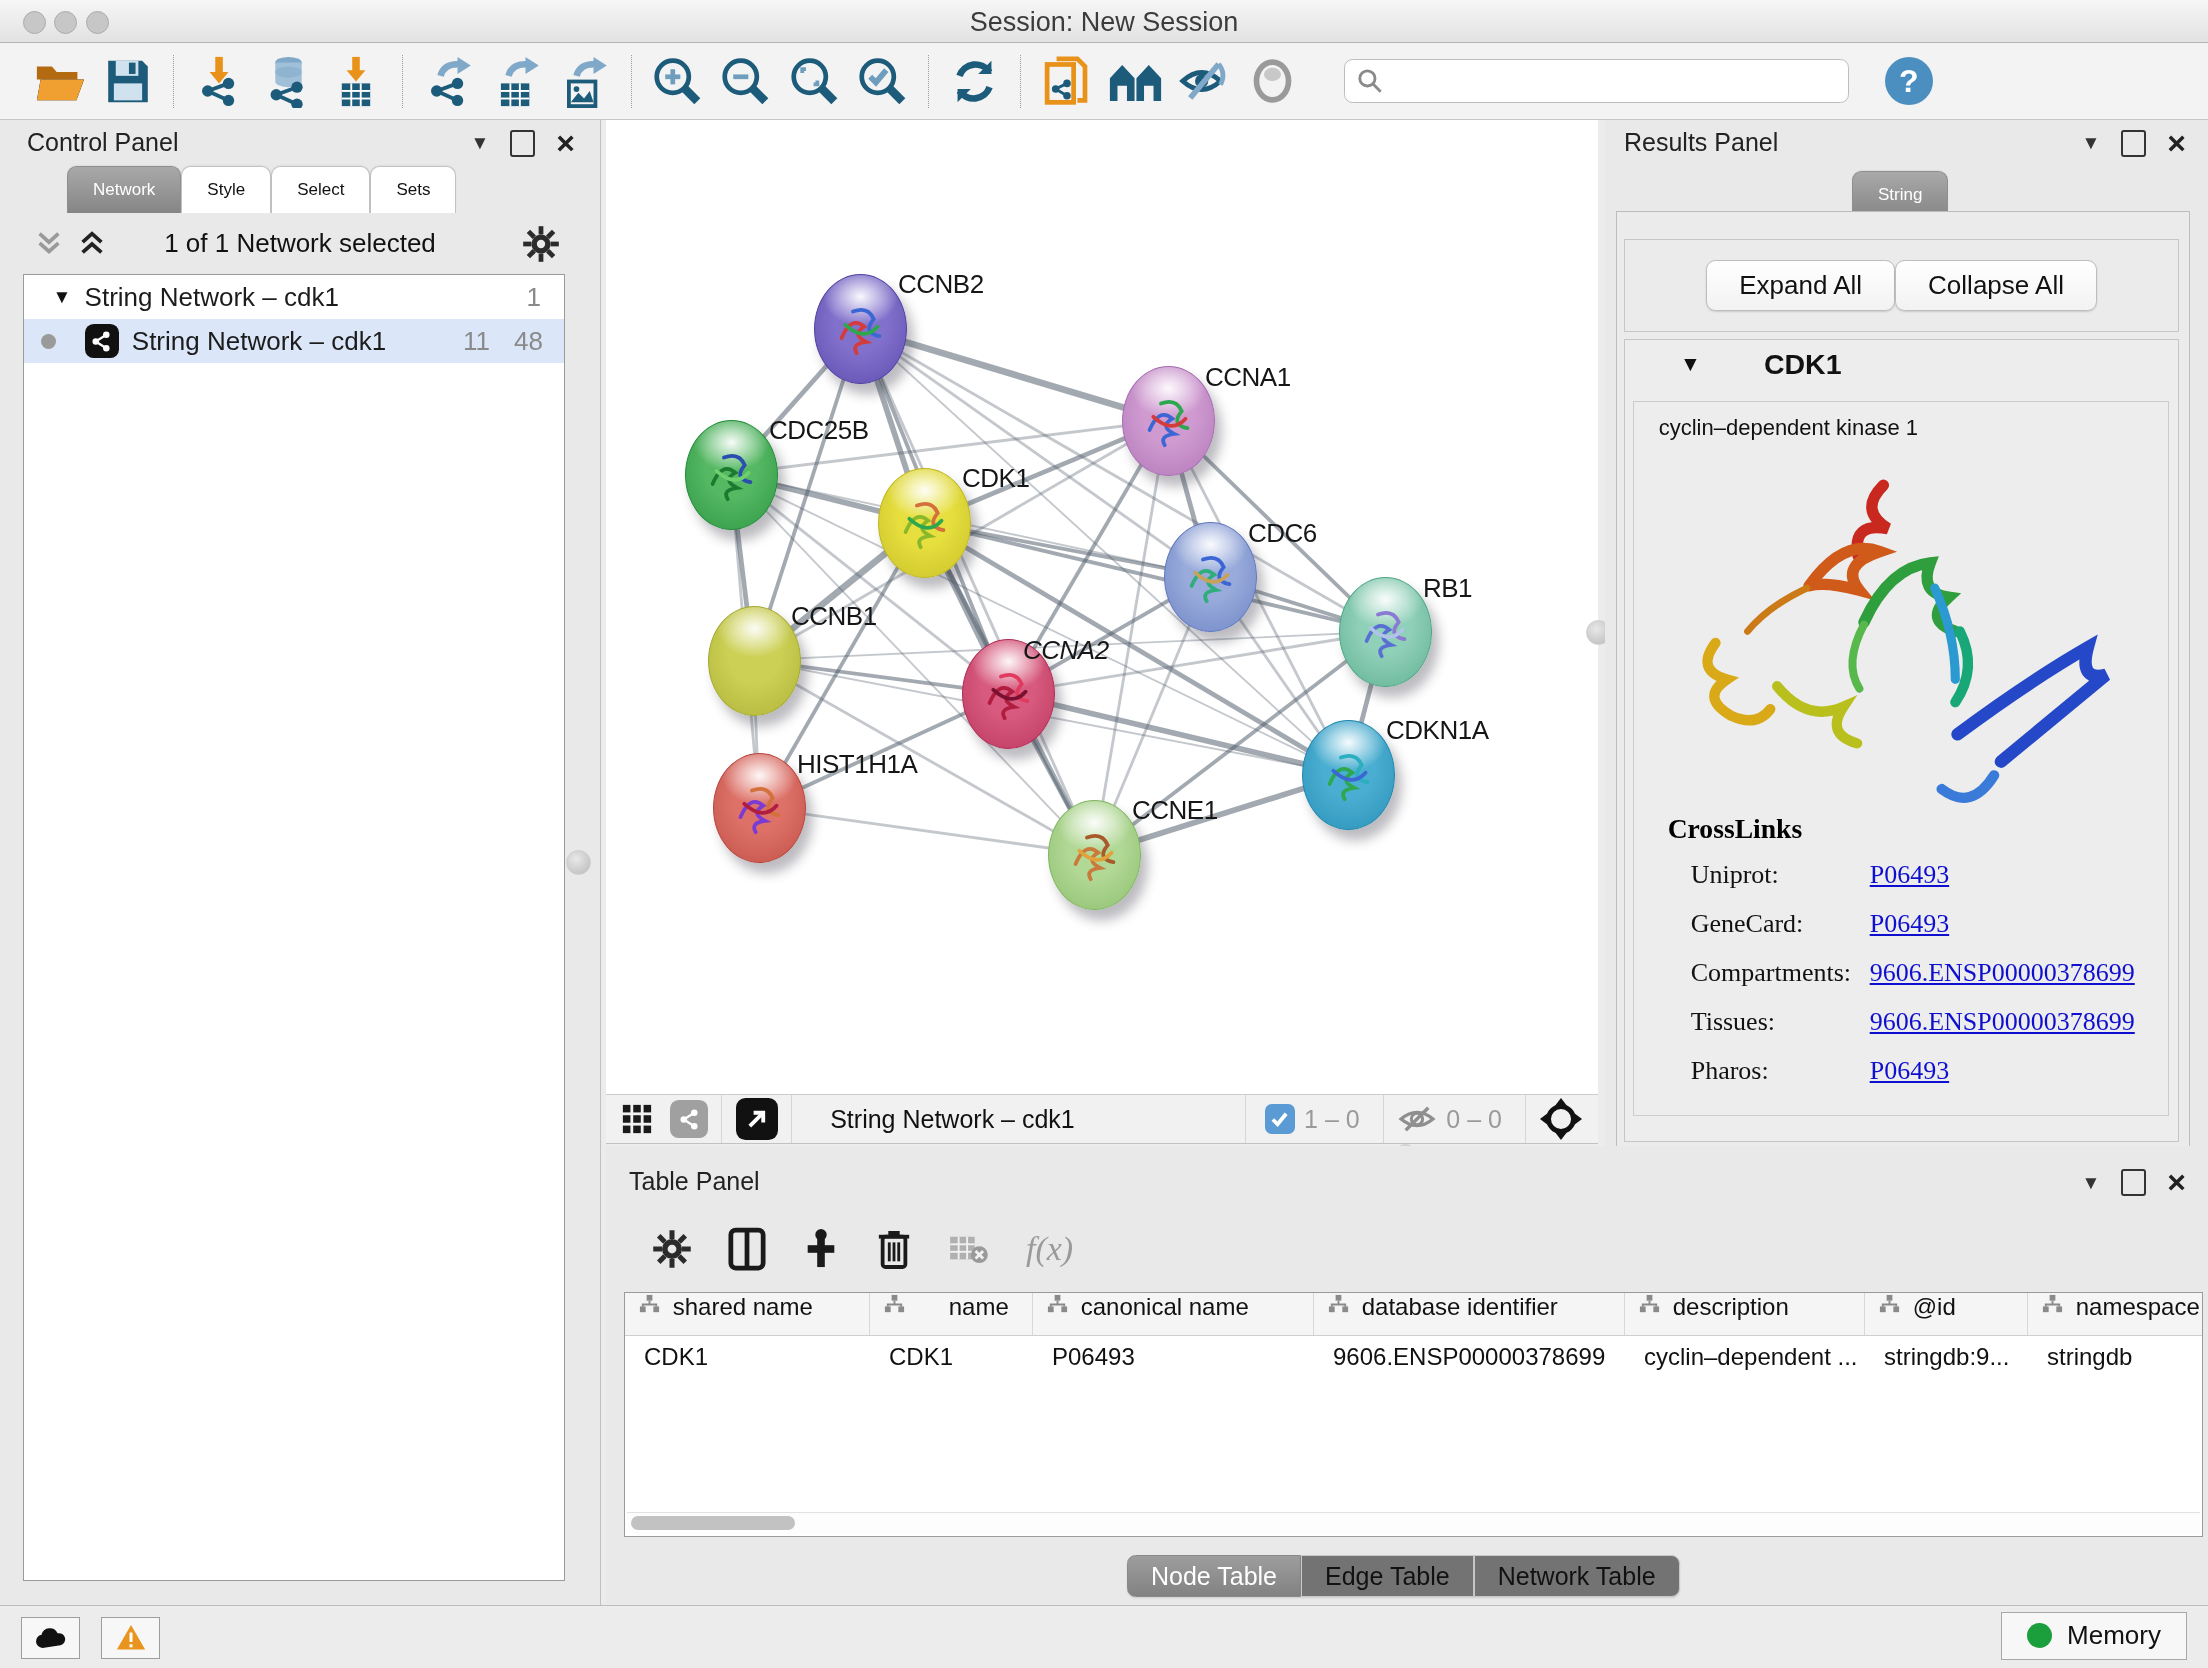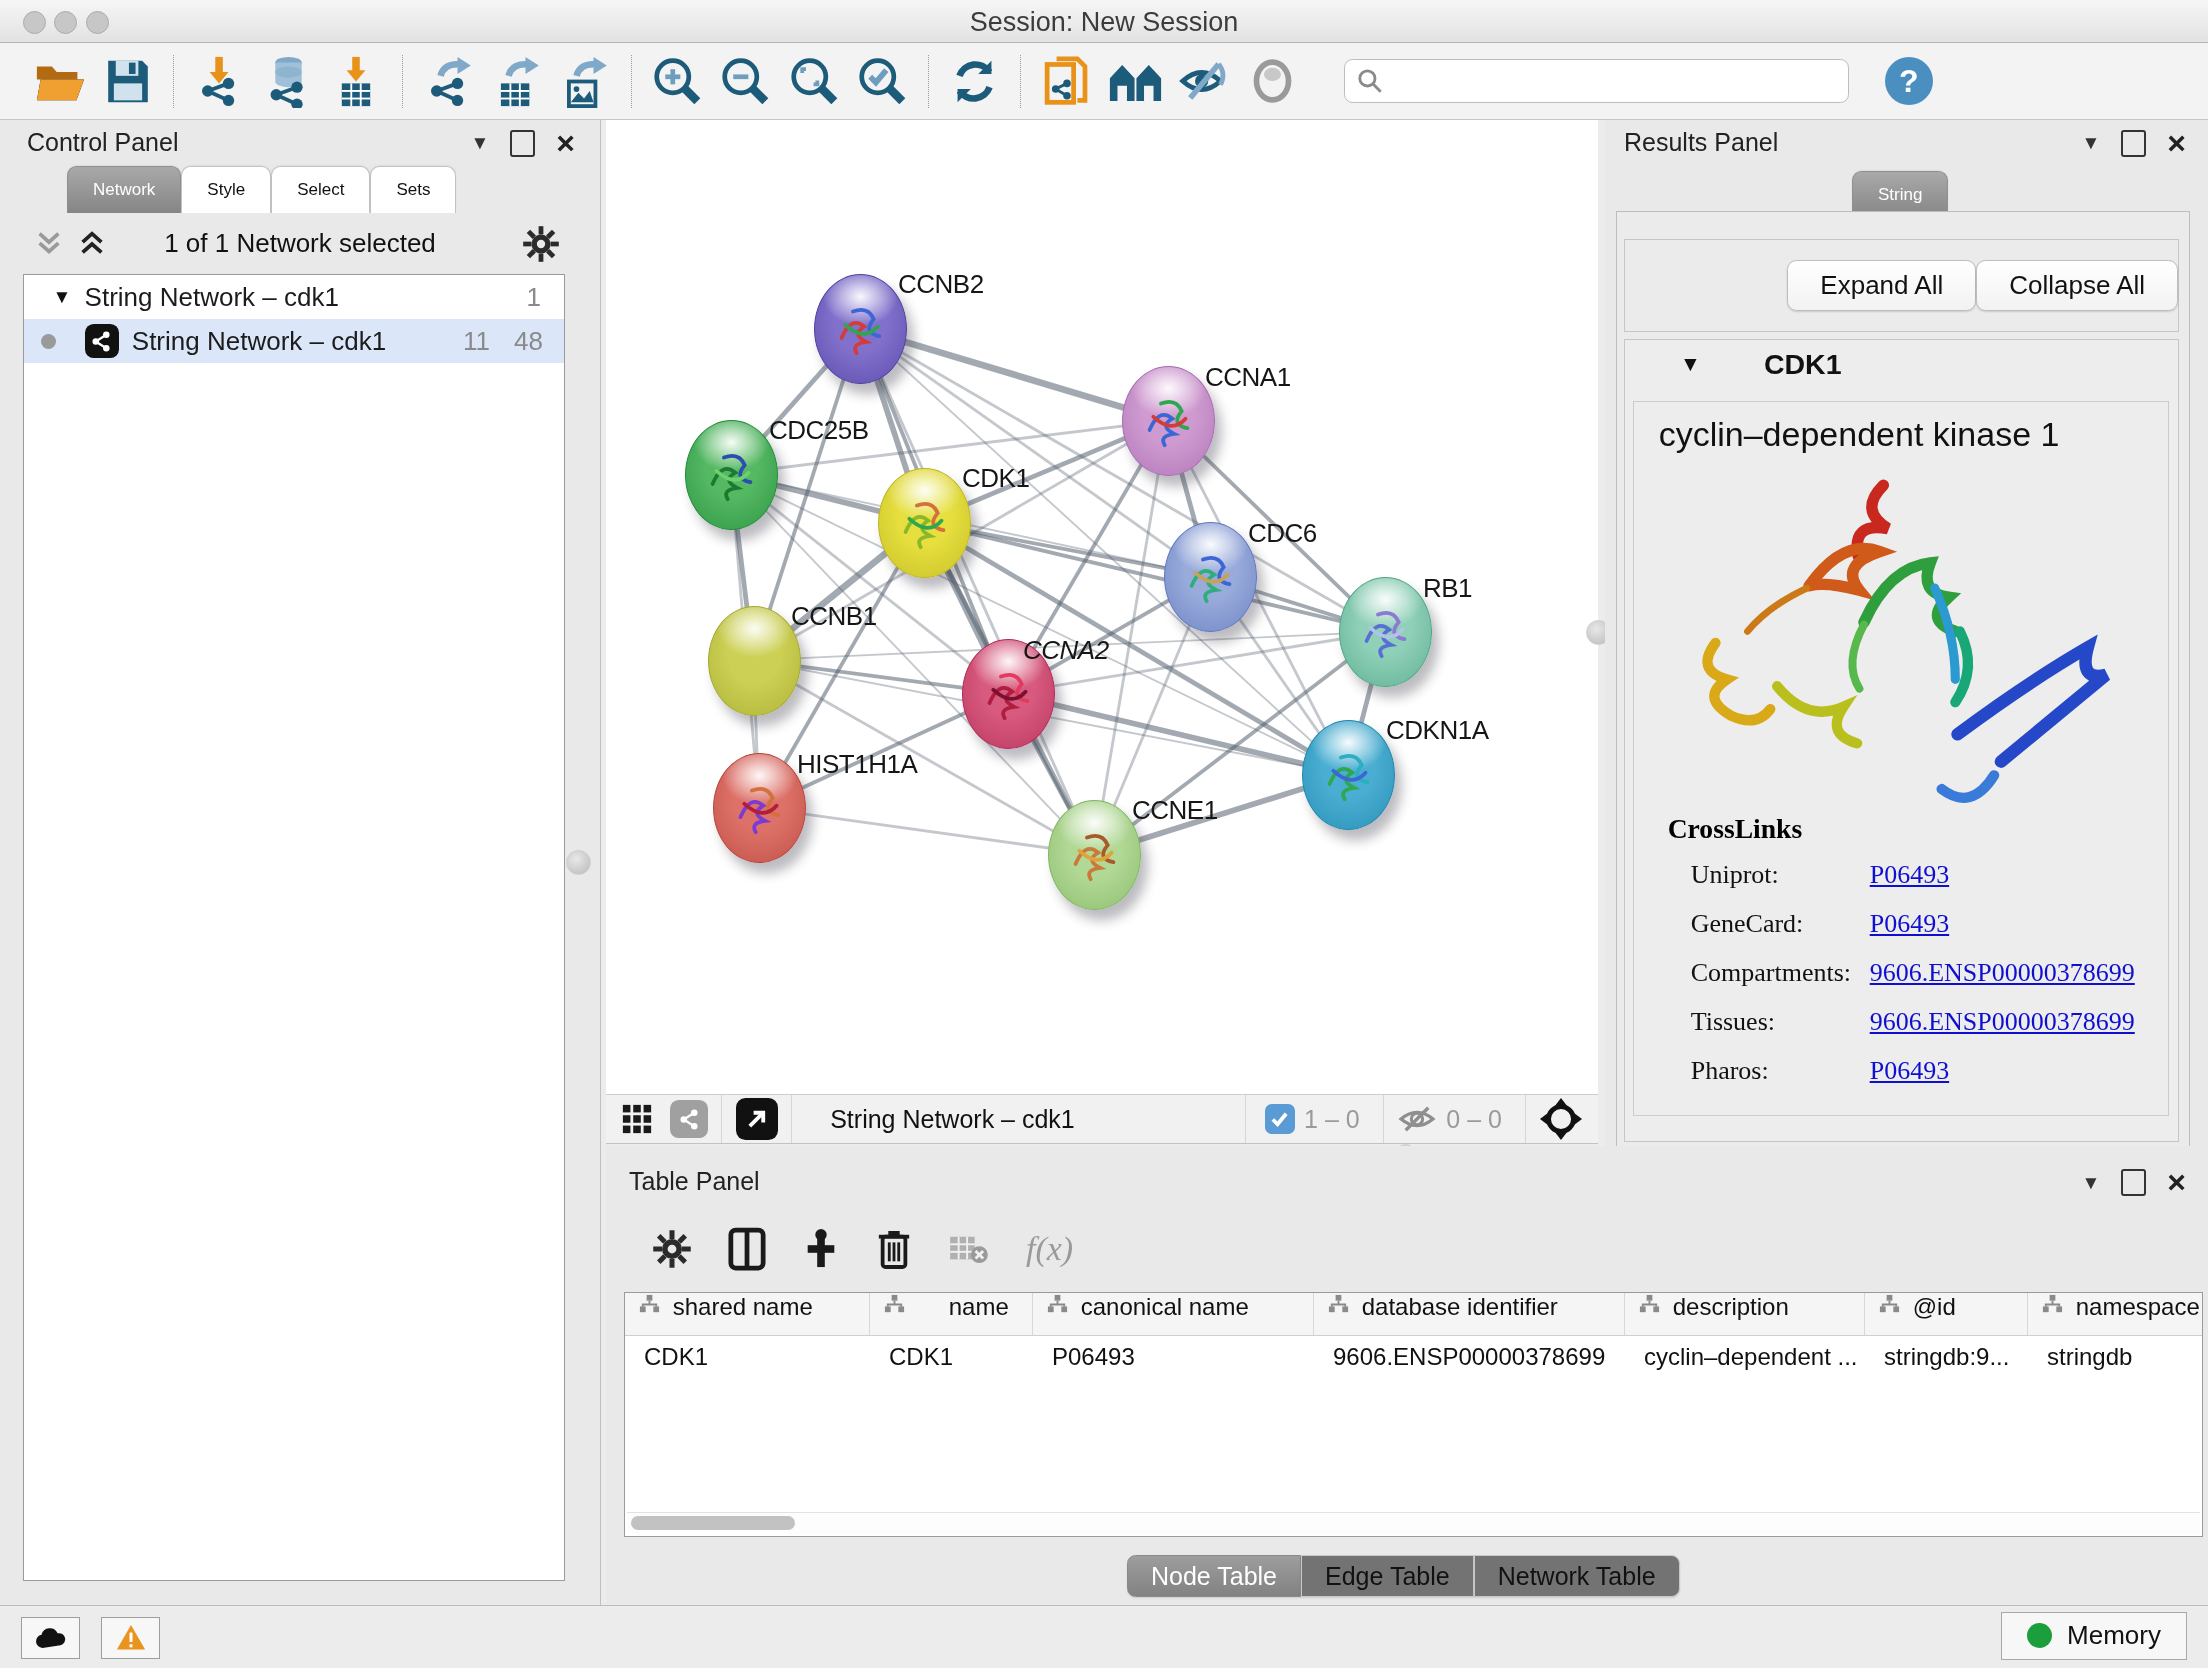--- a/index.html
+++ b/index.html
@@ -72,29 +72,29 @@
   #net-bar-title{font-size:25px;color:#111;margin-left:25px}
   .nb-count{font-size:25px;color:#9a9a9a;margin:0 9.5px}
   #nb-check{width:30px;height:30px;border-radius:6.7px;background:#5b9bd5;display:flex;align-items:center;justify-content:center;margin-left:5.7px}
 
   
   #results-panel{left:1605px;top:120px;width:604px;height:1486px;background:#e9e9e9}
   #rp-title{position:absolute;left:19px;top:7.6px}
   #rp-tab{position:absolute;left:247px;top:51px}
   #rp-box{position:absolute;left:10.5px;top:91px;width:574px;height:942px;background:#ebebeb;border:1.9px solid #bdbdbd;box-sizing:border-box}
   #rp-expandbox{position:absolute;left:7.6px;top:27px;width:555px;height:93px;border:1.9px solid #c6c6c6;box-sizing:border-box;
-     display:flex;align-items:center;justify-content:flex-end;}
+     display:flex;align-items:center;justify-content:center;}
   .rp-btn{background:linear-gradient(#ffffff,#f2f2f2);border:1px solid #bdbdbd;border-radius:9.5px;
      font-size:26px;color:#111;padding:8.6px 32px;box-shadow:0 1px 1.9px rgba(0,0,0,.15)}
   #rp-entry{position:absolute;left:7.6px;top:127px;width:555px;height:803px;border:1.9px solid #c6c6c6;box-sizing:border-box;background:#ededed}
   #rp-entry-head{height:48px;display:flex;align-items:center}
   #rp-entry-caret{font-size:21px;color:#111;margin:0 63px 0 55px}
   #rp-gene{font-size:28.5px;font-weight:bold;color:#111}
   #rp-inner{position:absolute;left:7.6px;top:61px;width:536px;height:715px;border:1.9px solid #cccccc;box-sizing:border-box}
-  #rp-desc{font-size:34px;color:#111;margin:13.3px 0 0 25px}
+  #rp-desc{font-size:22px;color:#111;margin:13.3px 0 0 25px}
   #protein-img{position:absolute;left:38px;top:49px}
   #xl-title{position:absolute;left:34px;top:411px;font-family:"Liberation Serif","DejaVu Serif",serif;
      font-size:27.6px;font-weight:bold;color:#000}
   #xlinks{position:absolute;left:57px;top:458px;width:457px}
   .xl-row{display:flex;font-family:"Liberation Serif","DejaVu Serif",serif;font-size:26px;height:49px;align-items:flex-start}
   .xl-label{width:179px;color:#111}
   .xl-link{color:#0f0fd0;text-decoration:underline}
 
   
   #table-panel{left:606px;top:1146px;width:1603px;height:459px;background:#e9e9e9}

